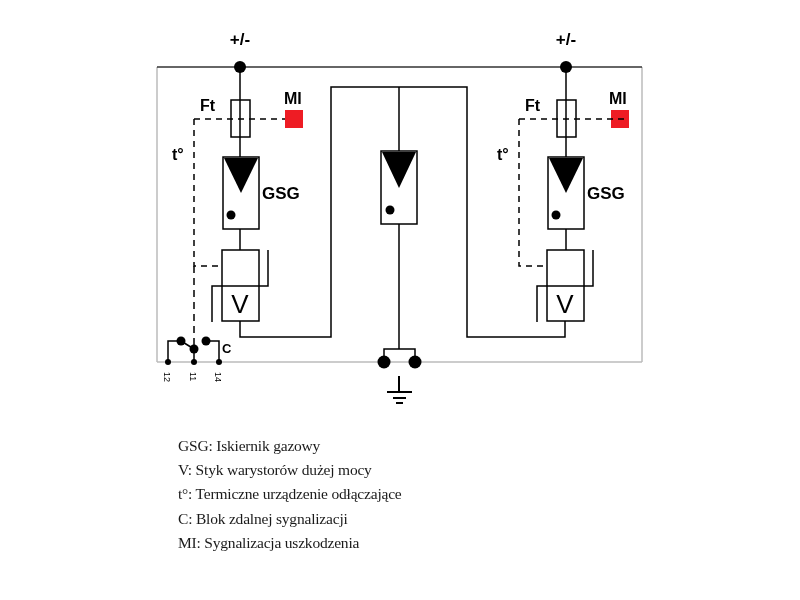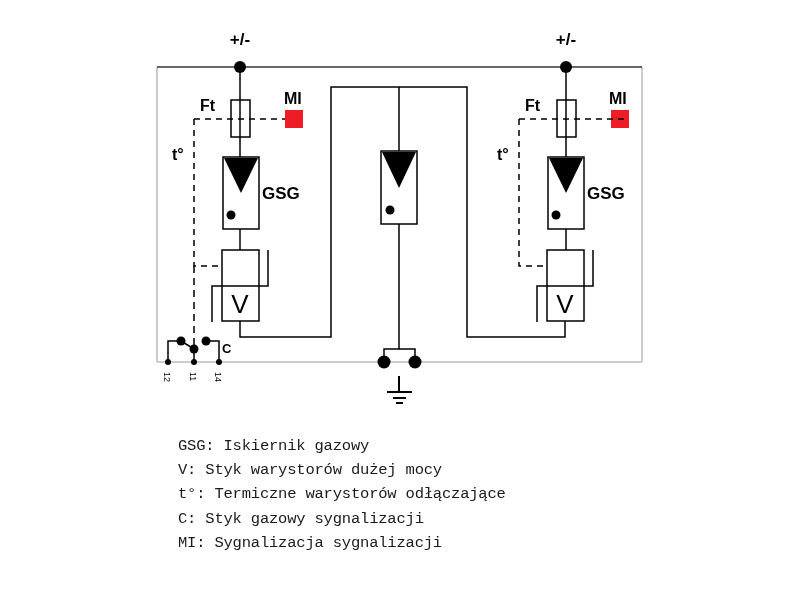--- a/index.html
+++ b/index.html
@@ -1,19 +1,19 @@
 <!DOCTYPE html>
 <html><head>
 <meta charset="utf-8">
 <style>
   html, body { margin: 0; padding: 0; background: #ffffff; }
   body { width: 800px; height: 600px; position: relative; overflow: hidden; font-family: "Liberation Sans", sans-serif; }
   #diagram { position: absolute; left: 0; top: 0; }
   .lbl { font-family: "Liberation Sans", sans-serif; font-weight: bold; fill: #000; }
-  .legend { position: absolute; left: 178px; top: 434px; font-family: Liberation Mono, monospace; font-size: 15.5px; color: #1a1a1a; line-height: 24.2px; }
+  .legend { position: absolute; left: 178px; top: 434px; font-family: Liberation Serif, serif; font-size: 15.5px; color: #1a1a1a; line-height: 24.2px; }
   .legend div { white-space: nowrap; letter-spacing: -0.2px; }
 </style>
 </head>
 <body>
 
 <svg id="diagram" width="800" height="600" viewBox="0 0 800 600">
 
   <g>
     <line x1="157" y1="67" x2="157" y2="362" stroke="#bbbbbb" stroke-width="1.5"></line>
     <line x1="642" y1="67" x2="642" y2="362" stroke="#bbbbbb" stroke-width="1.5"></line>
@@ -100,16 +100,16 @@
     <text class="lbl" x="222" y="353" font-size="13">C</text>
     <text x="0" y="0" font-size="9" font-family="Liberation Sans, sans-serif" transform="translate(164,372) rotate(90)">12</text>
     <text x="0" y="0" font-size="9" font-family="Liberation Sans, sans-serif" transform="translate(190,372) rotate(90)">11</text>
     <text x="0" y="0" font-size="9" font-family="Liberation Sans, sans-serif" transform="translate(215,372) rotate(90)">14</text>
   </g>
 </svg>
 
 <div class="legend">
   <div>GSG: Iskiernik gazowy</div>
   <div>V: Styk warystorów dużej mocy</div>
-  <div>t°: Termiczne warystorów odłączające</div>
-  <div>C: Styk gazowy sygnalizacji</div>
-  <div>MI: Sygnalizacja sygnalizacji</div>
+  <div>t°: Termiczne urządzenie odłączające</div>
+  <div>C: Blok zdalnej sygnalizacji</div>
+  <div>MI: Sygnalizacja uszkodzenia</div>
 </div>
 
 </body></html>

